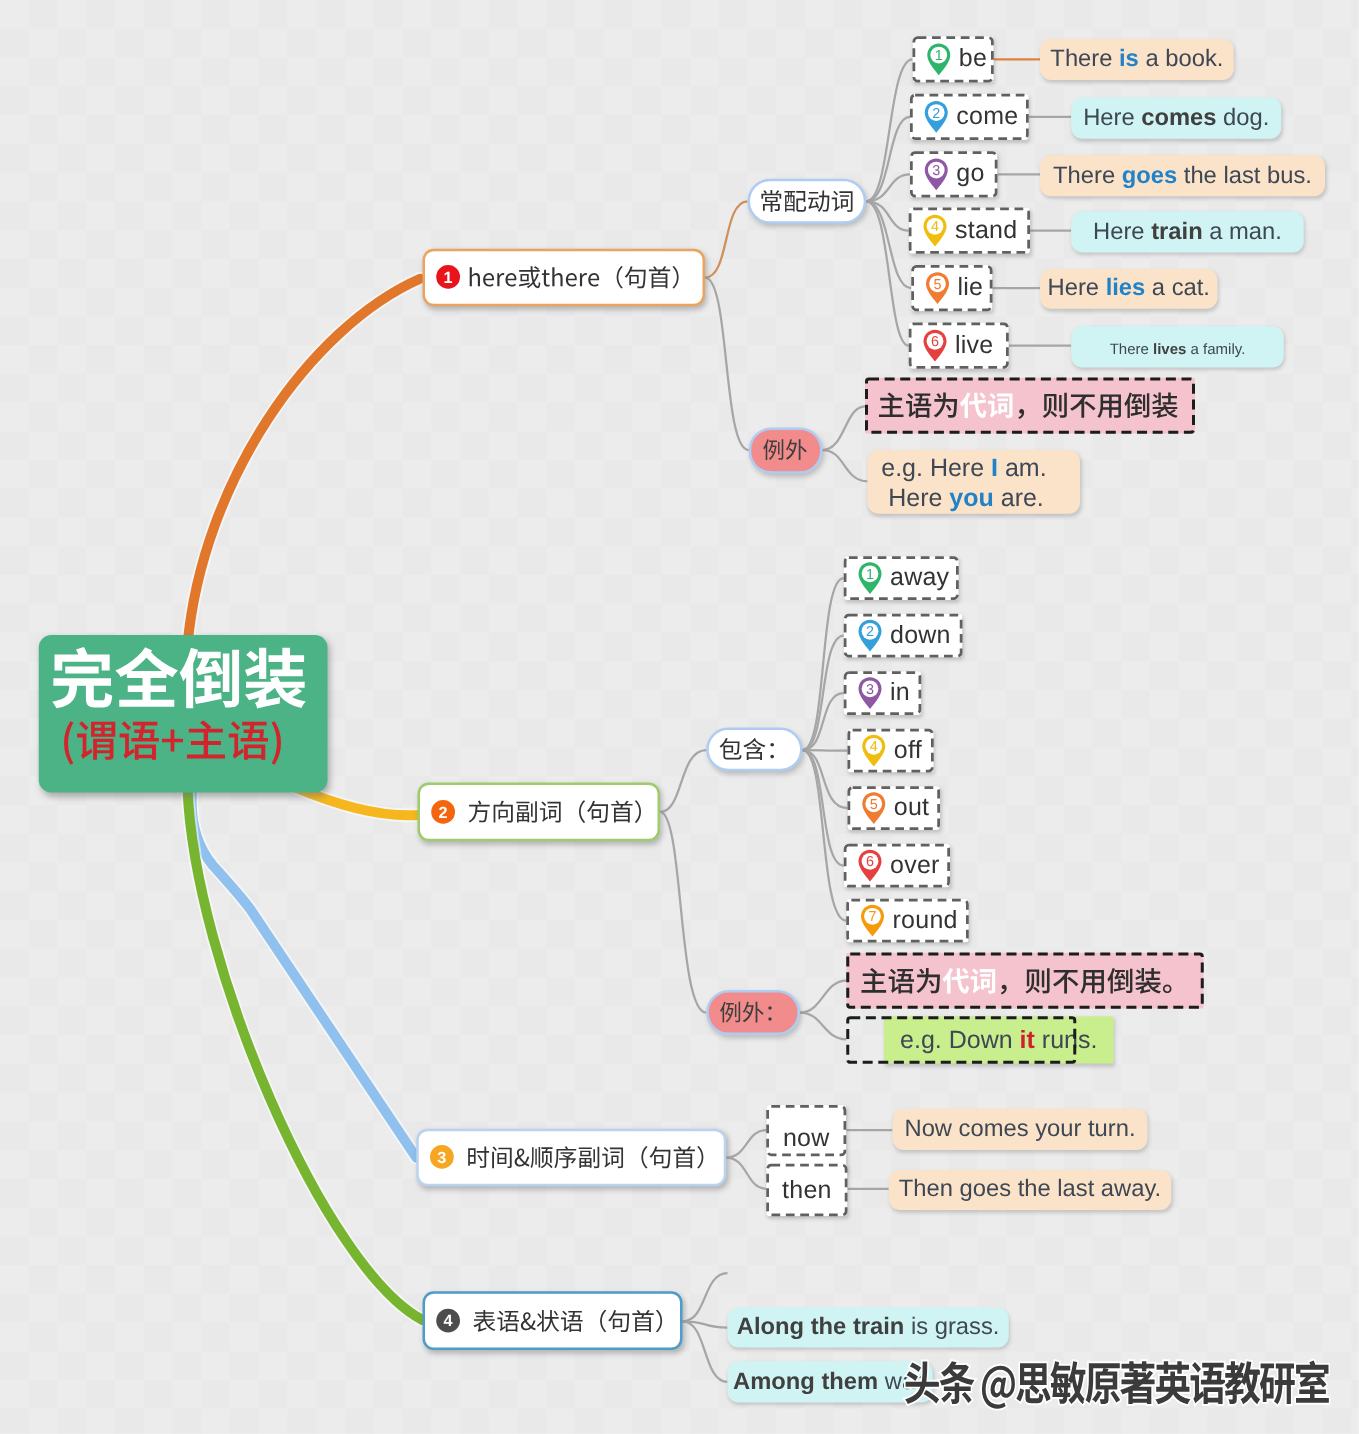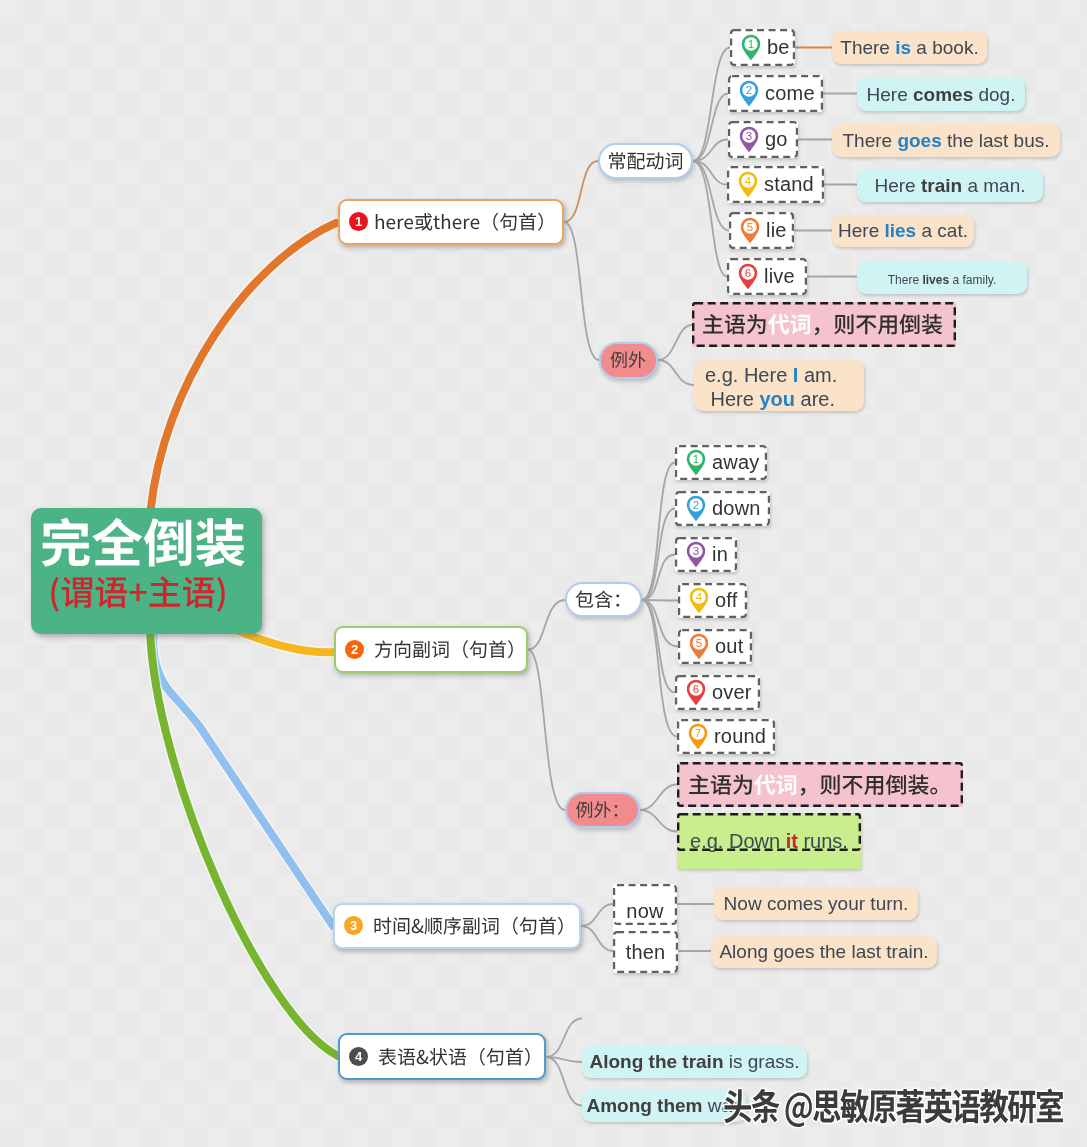--- a/index.html
+++ b/index.html
@@ -200,32 +200,32 @@
     <div class="ex" style="left:832px;top:215px;width:142px;height:32px;background:#fae3c9">
       <span>Here <b class="bl">lies</b> a cat.</span>
     </div>
     <div class="ex" style="left:857px;top:261px;width:170px;height:33px;background:#cff4f3">
       <span><span style="font-size:12px">There <b class="rd">lives</b> a family.</span></span>
     </div>
     <div class="ex" style="left:714px;top:887px;width:204px;height:33px;background:#fae3c9">
       <span>Now comes your turn.</span>
     </div>
     <div class="ex" style="left:711px;top:936px;width:226px;height:32px;background:#fae3c9">
-      <span>Along goes the last train.</span>
+      <span>Then goes the last away.</span>
     </div>
     <div class="ex" style="left:582px;top:1046px;width:225px;height:32px;background:#cff4f3">
       <span><b class="rd">Along the train</b> is grass.</span>
     </div>
     <div class="ex" style="left:582px;top:1089px;width:164px;height:33px;background:#cff4f3">
       <span><b class="rd">Among them</b> was</span>
     </div>
     <div class="abs" style="left:692px;top:302px;width:264px;height:45px;background:#f5c3ce;border:2px solid transparent;border-radius:2px"></div>
     <div class="abs" style="left:677px;top:762px;width:286px;height:45px;background:#f5c3ce;border:2px solid transparent;border-radius:2px"></div>
     <div class="abs" style="left:694px;top:360px;width:170px;height:51px;background:#fae3c9;border-radius:9px;box-shadow:1px 2px 3px rgba(130,130,130,.35)"></div>
-    <div class="ex" style="left:677px;top:813px;width:184px;height:56px;background:#c8ee8e;border:2px solid transparent;border-radius:2px;font-size:20px">
+    <div class="ex" style="left:707px;top:813px;width:184px;height:38px;background:#c8ee8e;border:2px solid transparent;border-radius:2px;font-size:20px">
       <span>e.g. Down <b style="color:#d01f2e">it</b> runs.</span>
     </div>
     <div class="abs" style="left:705px;top:364px;font-size:20px;color:#3e4753;line-height:23.5px">e.g. Here <b class="bl" style="font-weight:bold">I</b> am.<br>&nbsp;Here <b class="bl">you</b> are.</div>
     <svg class="ov" width="1087" height="1147">
       <defs>
         <path id="q0" d="M237 559H756V449H237ZM52 375H948V262H52ZM302 293H424Q421 213 408 151Q395 89 362 42Q329 -5 266 -37Q202 -70 97 -90Q93 -74 82 -55Q72 -37 59 -18Q46 0 34 12Q125 27 177 49Q230 72 256 105Q281 138 290 184Q299 231 302 293ZM558 308H680V70Q680 46 687 40Q694 34 720 34Q726 34 738 34Q751 34 767 34Q782 34 796 34Q810 34 817 34Q833 34 841 42Q850 51 853 77Q857 103 859 155Q872 146 891 137Q910 128 930 121Q951 114 967 109Q961 37 946 -4Q931 -44 903 -60Q876 -76 829 -76Q819 -76 802 -76Q785 -76 765 -76Q745 -76 728 -76Q711 -76 702 -76Q644 -76 613 -62Q582 -49 570 -17Q558 15 558 69ZM70 747H927V497H802V632H190V497H70ZM404 825 527 861Q547 827 564 787Q582 747 590 716L459 677Q453 706 438 748Q422 791 404 825Z"></path>
         <path id="q1" d="M208 266H801V162H208ZM194 488H810V382H194ZM76 41H931V-66H76ZM437 441H563V-18H437ZM479 859 586 809Q527 721 449 644Q371 568 282 506Q193 444 98 398Q85 422 62 450Q39 478 16 498Q106 535 193 590Q280 644 355 713Q429 781 479 859ZM533 821Q628 709 741 632Q855 554 987 496Q964 476 941 447Q918 419 906 393Q816 441 734 495Q653 549 579 617Q505 684 433 772Z"></path>
         <path id="q2" d="M302 420Q300 431 294 449Q287 467 280 486Q273 506 266 519Q277 522 288 534Q299 545 309 561Q316 573 329 601Q343 629 357 667Q372 705 382 745L488 707Q465 645 430 583Q395 520 362 475V473Q362 473 353 468Q344 463 332 454Q320 446 311 437Q302 428 302 420ZM302 420 296 502 340 534 594 575Q606 555 621 532Q636 509 647 493Q543 475 479 463Q416 451 381 443Q346 436 329 430Q312 425 302 420ZM190 849 299 818Q274 731 238 641Q203 552 160 471Q117 391 70 329Q65 345 56 370Q47 394 35 420Q24 445 14 461Q51 509 84 572Q117 635 144 706Q171 776 190 849ZM115 573 223 681 224 680V-89H115ZM399 418H510V48H399ZM684 762H786V163H684ZM291 787H652V687H291ZM275 325H649V227H275ZM247 83Q300 91 368 102Q435 112 510 125Q585 137 659 150L666 53Q561 33 455 13Q349 -7 265 -22ZM493 625 578 661Q600 629 622 592Q643 554 661 518Q679 482 687 454L596 412Q588 440 571 477Q555 514 534 553Q514 592 493 625ZM830 820H937V46Q937 3 927 -21Q916 -45 889 -58Q862 -71 821 -75Q781 -78 722 -78Q718 -57 707 -26Q695 4 683 25Q724 24 760 24Q795 23 807 24Q820 25 825 29Q830 34 830 46Z"></path>
         <path id="q3" d="M425 289 518 251Q482 212 434 179Q387 145 331 118Q275 91 214 70Q153 50 91 36Q80 56 61 81Q43 107 26 123Q86 132 144 149Q202 165 255 186Q308 208 351 234Q395 260 425 289ZM578 288Q609 214 662 158Q715 103 793 67Q871 31 973 14Q956 -4 936 -33Q916 -61 906 -84Q794 -60 712 -14Q630 32 572 102Q515 172 477 267ZM831 238 916 174Q885 154 850 133Q815 112 780 95Q746 77 716 64L644 122Q674 136 708 156Q743 175 775 197Q807 219 831 238ZM45 324H956V230H45ZM394 733H947V630H394ZM420 512H926V409H420ZM248 850H359V366H248ZM609 850H729V441H609ZM47 736 116 804Q149 783 186 755Q224 726 244 703L171 628Q159 644 138 663Q117 682 93 702Q70 721 47 736ZM29 506Q76 523 141 549Q207 576 275 604L298 510Q240 483 180 457Q119 430 67 409ZM220 -97 213 -13 260 20 577 81Q574 61 571 32Q568 3 569 -14Q463 -35 398 -49Q333 -63 297 -72Q262 -80 245 -86Q229 -92 220 -97ZM220 -97Q217 -84 211 -67Q206 -49 199 -32Q192 -16 184 -6Q196 -2 210 6Q224 14 234 28Q244 43 244 65V165L360 166V-8Q360 -8 346 -14Q331 -19 311 -29Q290 -38 269 -49Q248 -61 234 -73Q220 -85 220 -97ZM418 369 535 402Q551 375 565 343Q580 311 585 286L461 250Q457 273 444 307Q432 341 418 369Z"></path>
         <path id="q4" d="M237 -199Q167 -85 128 40Q89 164 89 313Q89 461 128 586Q167 711 237 825L309 793Q245 685 214 561Q184 438 184 313Q184 187 214 64Q245 -59 309 -167Z"></path>

